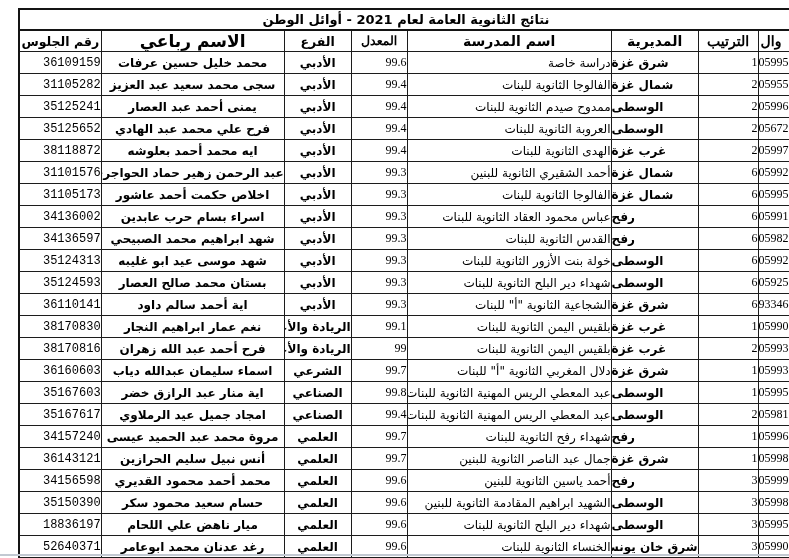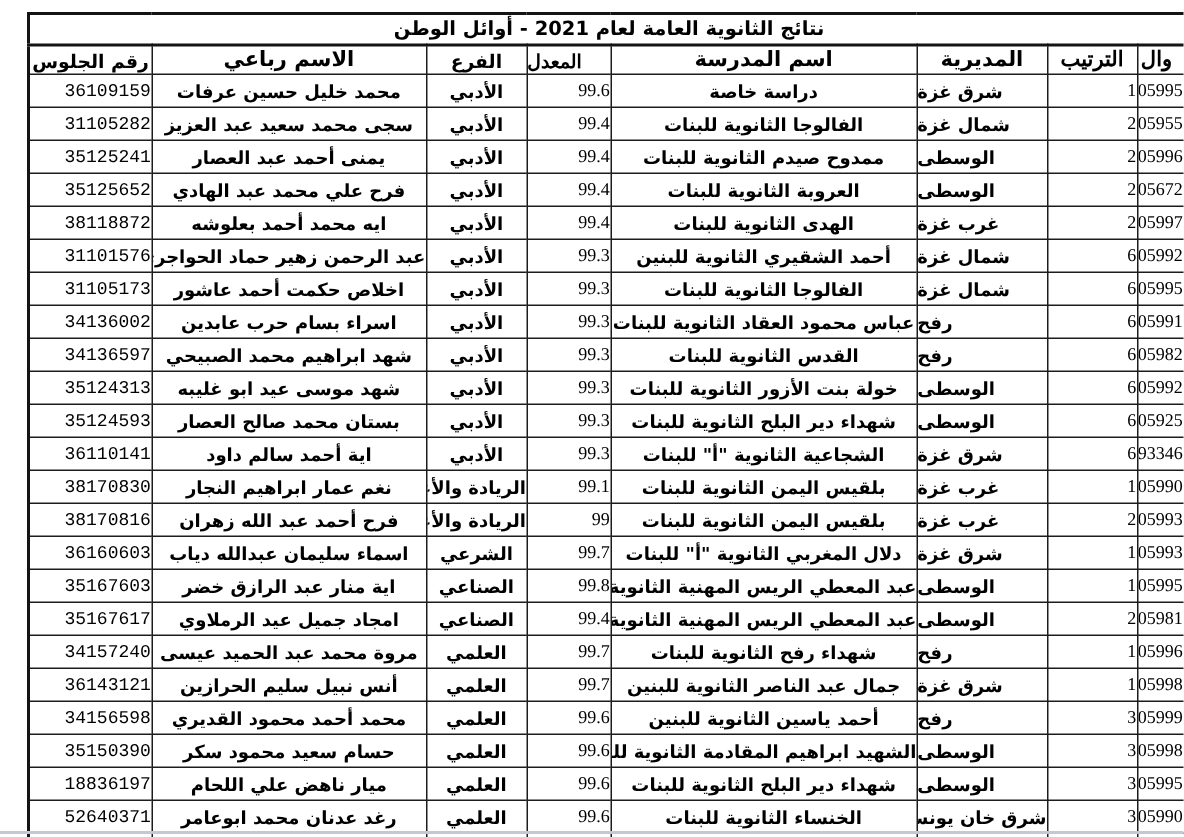--- a/index.html
+++ b/index.html
@@ -43,21 +43,21 @@
     font-weight:bold;
     font-size:14px;
     text-align:center;
   }
   tr.header-row th.col-mobile { text-align:left; padding-left:2px; }
   
   .col-seat   { font-family:Liberation Mono, monospace; font-size:14px; text-align:right; padding-right:3px; }
   .col-name   { font-weight:bold; font-size:11.5px; text-align:center; }
   .col-branch { font-weight:bold; font-size:11px;   text-align:center; }
   .col-average{ font-family:"Liberation Serif", serif; font-size:13.5px; text-align:right; padding-right:1px; }
-  .col-school { font-weight:bold; font-size:11.5px; text-align:center; padding-left:3px; }
+  .col-school { font-weight:normal; font-size:11.5px; text-align:right; padding-left:3px; }
   .col-directorate { font-weight:bold; font-size:11.5px; text-align:left; padding-left:3px; }
   .col-rank   { font-family:"Liberation Serif", serif; font-size:13.5px; text-align:right; padding-right:2px; }
   .col-mobile { font-family:"Liberation Serif", serif; font-size:13.5px; text-align:left; padding-left:2px; }
   .bottom-divider {
     position:absolute;
     left:0; top:554px;
     width:789px; height:2px;
     background:#c2c9d2;
   }
 </style>
@@ -78,23 +78,23 @@
     </colgroup>
     <thead>
       <tr class="title-row">
         <td colspan="8">نتائج الثانوية العامة لعام 2021 - أوائل الوطن</td>
       </tr>
       <tr class="header-row">
         <th class="col-mobile">وال</th>
         <th class="col-rank" style="text-align:center;">الترتيب</th>
         <th class="col-directorate" style="text-align:center;">المديرية</th>
         <th class="col-school" style="text-align:center;">اسم المدرسة</th>
-        <th class="col-average" style="text-align:left; font-family:Liberation Sans, sans-serif; font-size:12.5px;">المعدل</th>
+        <th class="col-average" style="text-align:center; font-family:Liberation Serif, serif; font-size:12.5px;">المعدل</th>
         <th class="col-branch" style="text-align:center; font-size:12.5px;margin-left:27px;">الفرع</th>
-        <th class="col-name" style="font-size:14px;">الاسم رباعي</th>
+        <th class="col-name" style="font-size:17px;">الاسم رباعي</th>
         <th class="col-seat" style="text-align:center; font-family:'DejaVu Sans',sans-serif; font-size:12.5px;">رقم الجلوس</th>
       </tr>
     </thead>
     <tbody>
         <tr>
           <td class="col-mobile">05995</td>
           <td class="col-rank">1</td>
           <td class="col-directorate">شرق غزة</td>
           <td class="col-school">دراسة خاصة</td>
           <td class="col-average">99.6</td>

